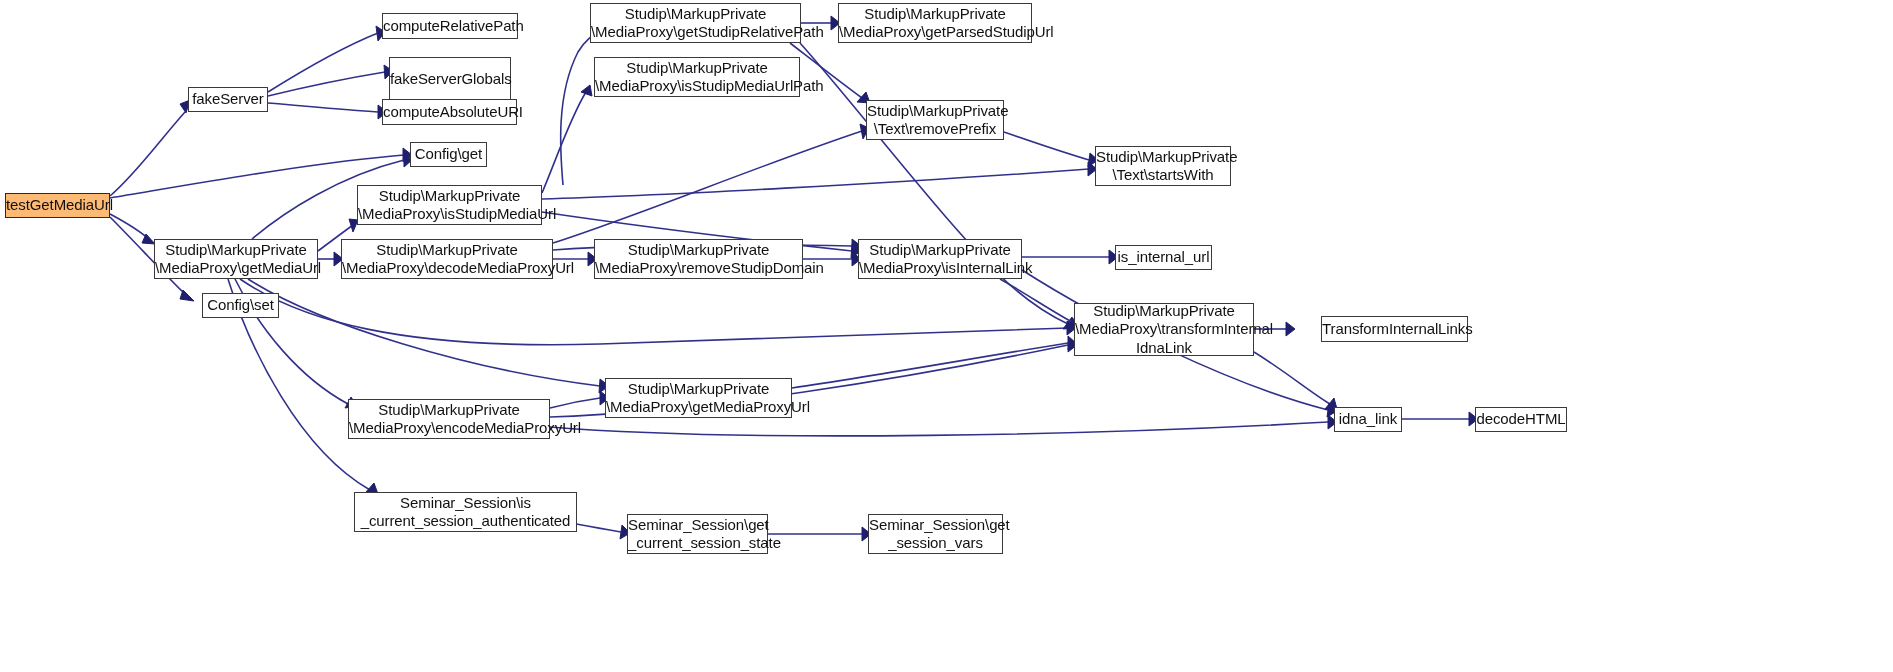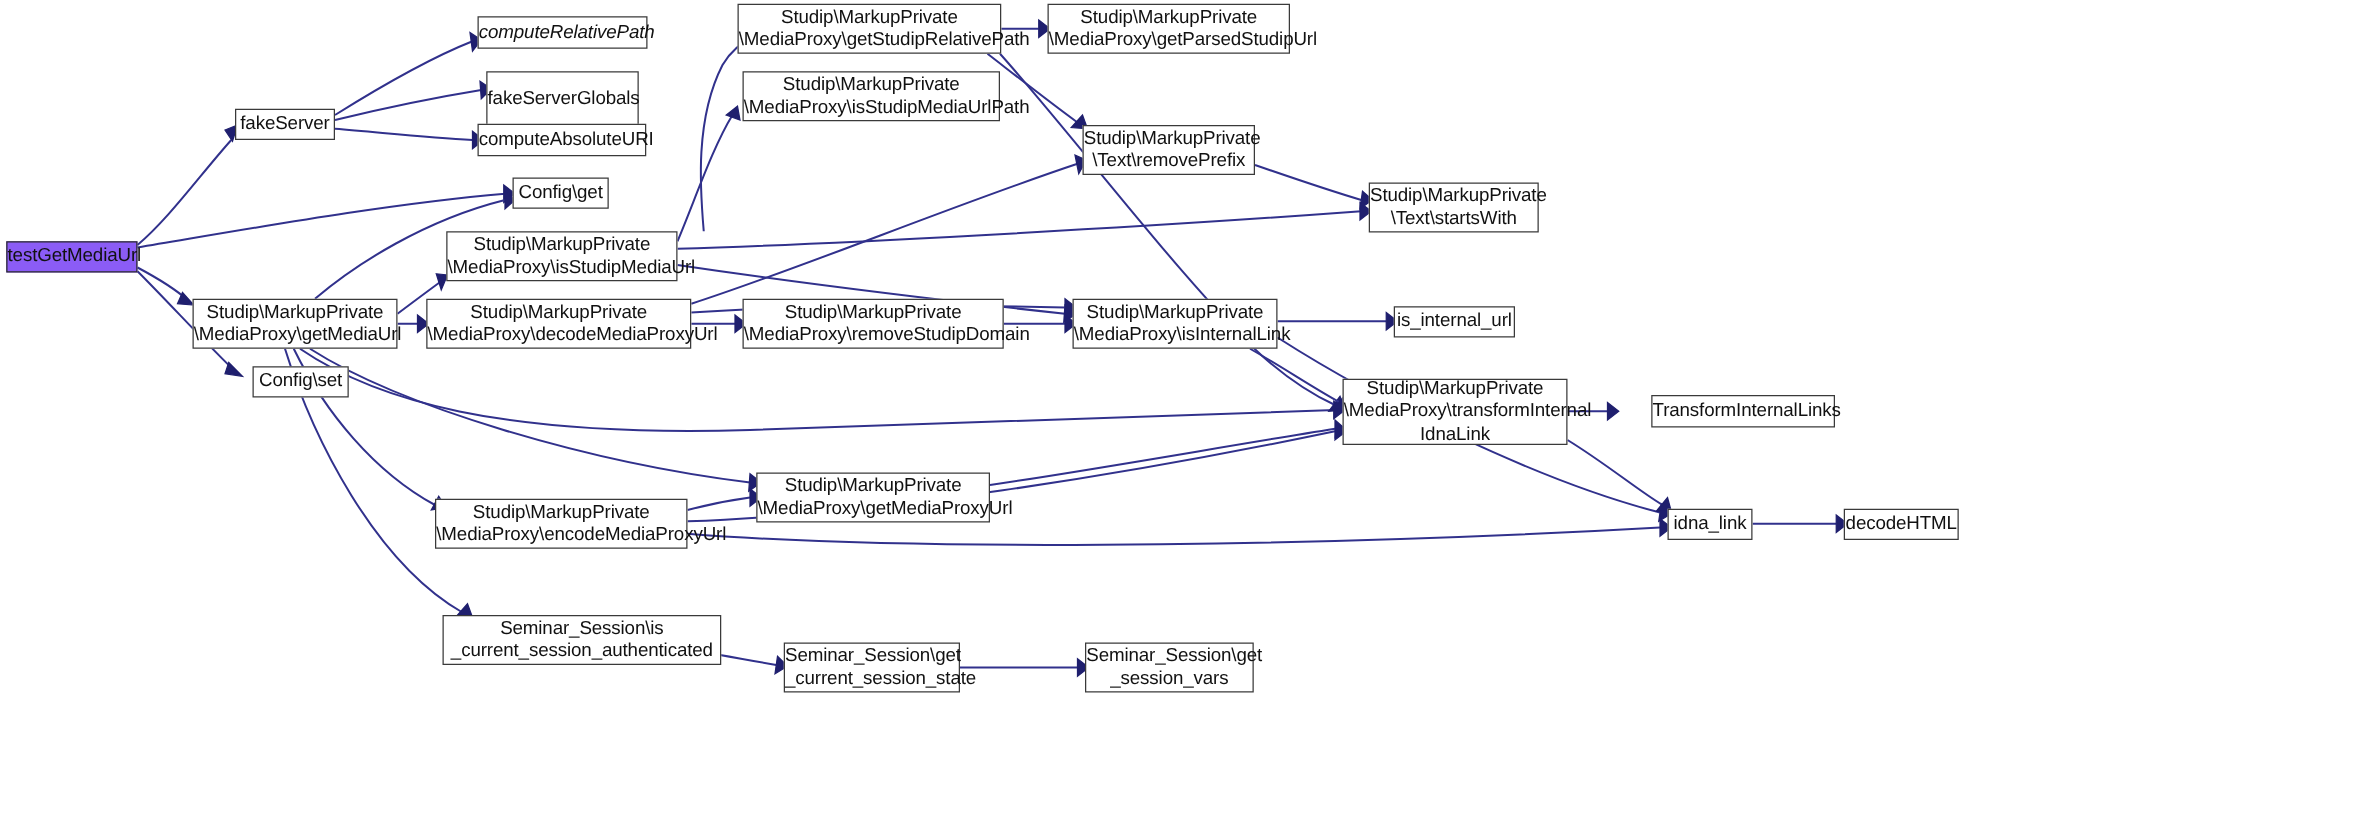--- a/index.html
+++ b/index.html
@@ -42,21 +42,21 @@
     align-items: center;
     justify-content: center;
     text-align: center;
     line-height: 1.22;
     font-size: 15px;
     white-space: pre;
     letter-spacing: -0.1px;
     z-index: 5;
   }
   .gnode.root {
-    background: #8b5cf6;
+    background: #fdba74;
     border-color: #2b2b2b;
   }
   .gnode .gnode-label {
     display: block;
     width: 100%;
     white-space: pre;
   }
 </style>
 </head>
 <body>
@@ -176,21 +176,21 @@
       <path class="edge-path" d="M 545 518 C 570 523, 598 528, 621 532"></path>
       <polygon class="edge-head" points="622,525 630,533, 620,539"></polygon>
 
       <path class="edge-path" d="M 768 534 L 862 534"></path>
       <polygon class="edge-head" points="862,527 871,534, 862,541"></polygon>
     </g>
   </svg>
   <div id="node-layer">
       <div class="gnode root" style="left: 5px; top: 193px; width: 105px; height: 25px;"><span class="gnode-label">testGetMediaUrl</span></div>
       <div class="gnode" style="left: 188px; top: 87px; width: 80px; height: 25px;"><span class="gnode-label">fakeServer</span></div>
-      <div class="gnode" style="left: 382px; top: 13px; width: 136px; height: 26px; font-style: italic;"><span class="gnode-label">computeRelativePath</span></div>
+      <div class="gnode" style="left: 382px; top: 13px; width: 136px; height: 26px;"><span class="gnode-label">computeRelativePath</span></div>
       <div class="gnode" style="left: 389px; top: 57px; width: 122px; height: 44px;"><span class="gnode-label">fakeServerGlobals</span></div>
       <div class="gnode" style="left: 382px; top: 99px; width: 135px; height: 26px;"><span class="gnode-label">computeAbsoluteURI</span></div>
       <div class="gnode" style="left: 410px; top: 142px; width: 77px; height: 25px;"><span class="gnode-label">Config\get</span></div>
       <div class="gnode" style="left: 192px; top: 293px; width: 77px; height: 25px; margin-left: 10px;"><span class="gnode-label">Config\set</span></div>
       <div class="gnode" style="left: 357px; top: 185px; width: 185px; height: 40px;"><span class="gnode-label">Studip\MarkupPrivate
 \MediaProxy\isStudipMediaUrl</span></div>
       <div class="gnode" style="left: 154px; top: 239px; width: 164px; height: 40px;"><span class="gnode-label">Studip\MarkupPrivate
 \MediaProxy\getMediaUrl</span></div>
       <div class="gnode" style="left: 341px; top: 239px; width: 212px; height: 40px;"><span class="gnode-label">Studip\MarkupPrivate
 \MediaProxy\decodeMediaProxyUrl</span></div>

